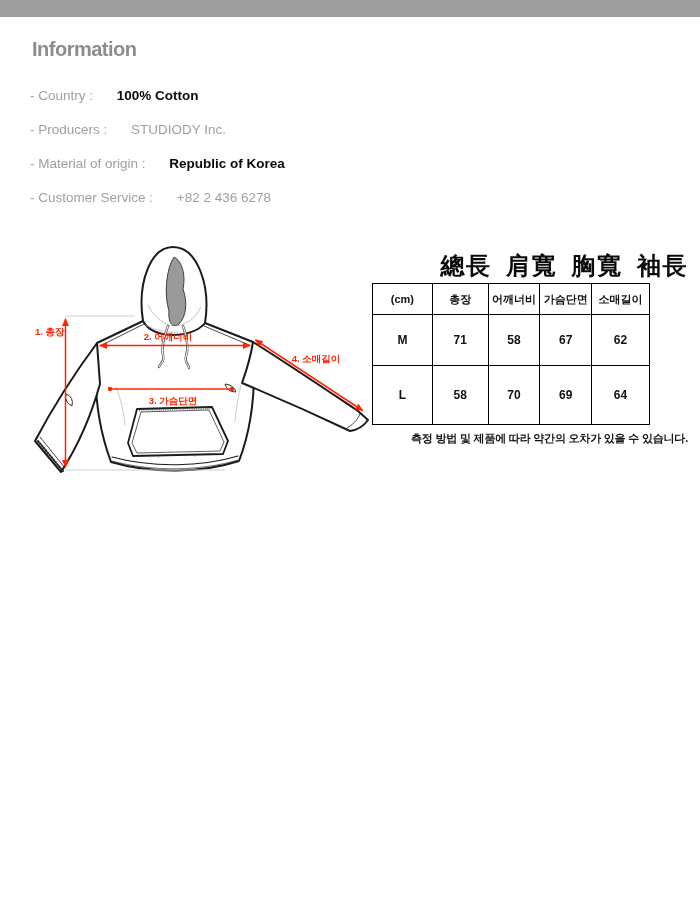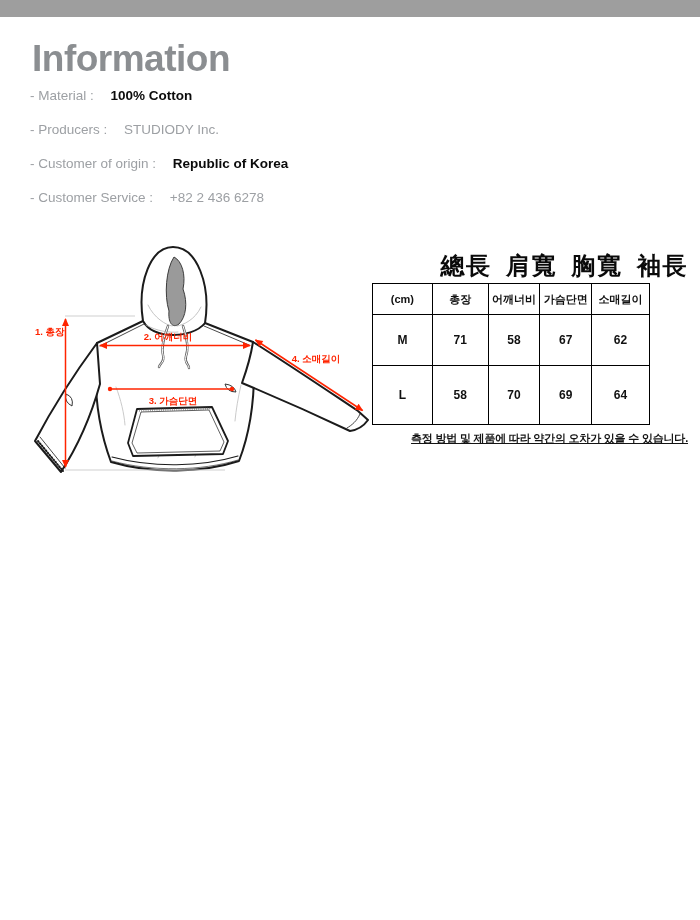--- a/index.html
+++ b/index.html
@@ -1,63 +1,63 @@
 <!DOCTYPE html>
 <html><head>
 <meta charset="utf-8">
 <style>
   html,body{margin:0;padding:0;background:#fff;}
   .page{position:relative;width:700px;height:920px;background:#ffffff;overflow:hidden;
         font-family:"Liberation Sans","DejaVu Sans",sans-serif;}
   .top-bar{position:absolute;left:0;top:0;width:700px;height:17px;background:#9e9e9e;}
-  .info-title{position:absolute;left:32px;top:38px;margin:0;font-size:37px;font-weight:700;
+  .info-title{position:absolute;left:32px;top:38px;margin:0;font-size:20px;font-weight:700;
               color:#8b8e91;letter-spacing:-0.5px;}
   .info-list{position:absolute;left:30px;top:88px;}
   .info-line{height:34px;font-size:13.5px;line-height:16px;color:#9da0a4;white-space:nowrap;}
-  .info-line .val{margin-left:13px;}
+  .info-line .val{margin-left:20px;}
   .val-strong{color:#0b0b0b;font-weight:700;}
   .val-gray{color:#9da0a4;font-weight:400;text-align:right;}
   .diagram{position:absolute;left:20px;top:235px;width:360px;height:270px;}
   .red-label{font-size:9.5px;font-weight:700;fill:#ff2400;
              font-family:"Liberation Sans","DejaVu Sans",sans-serif;}
   .size-section{position:absolute;left:372px;top:250px;width:316px;}
   .cjk-title{height:33px;line-height:32px;font-size:24px;font-weight:900;color:#0a0a0a;
              text-align:right;letter-spacing:1.5px;word-spacing:7px;white-space:nowrap;
              font-family:"Liberation Serif","DejaVu Serif",serif;}
   table.size-table{border-collapse:collapse;width:278px;table-layout:fixed;}
   .size-table th,.size-table td{border:1px solid #000;text-align:center;vertical-align:middle;
              padding:0;color:#111;}
   .size-table thead tr{height:31px;padding-left:8px;}
   .size-table th{font-size:11px;font-weight:700;}
   .size-table td{font-size:12px;font-weight:700;}
   tr.row-m{height:51px;}
   tr.row-l{height:59px;}
   .note{margin-top:6px;font-size:11px;font-weight:700;color:#141414;text-align:right;
-        letter-spacing:-0.2px;white-space:nowrap;text-decoration:underline;}
+        letter-spacing:-0.2px;white-space:nowrap;}
 </style>
 </head>
 <body>
 
 <div class="page">
 
   <div class="top-bar"></div>
 
   <h1 class="info-title">Information</h1>
 
   <div class="info-list">
     <div class="info-line">
-      <span class="lbl">- Material :</span>
+      <span class="lbl">- Country :</span>
       <span class="val val-strong">100% Cotton</span>
     </div>
     <div class="info-line">
       <span class="lbl">- Producers :</span>
       <span class="val val-gray">STUDIODY Inc.</span>
     </div>
     <div class="info-line">
-      <span class="lbl">- Customer of origin :</span>
+      <span class="lbl">- Material of origin :</span>
       <span class="val val-strong">Republic of Korea</span>
     </div>
     <div class="info-line">
       <span class="lbl">- Customer Service :</span>
       <span class="val val-gray">+82 2 436 6278</span>
     </div>
   </div>
 
   <svg class="diagram" viewBox="0 0 360 270" xmlns="http://www.w3.org/2000/svg">
     <defs>

